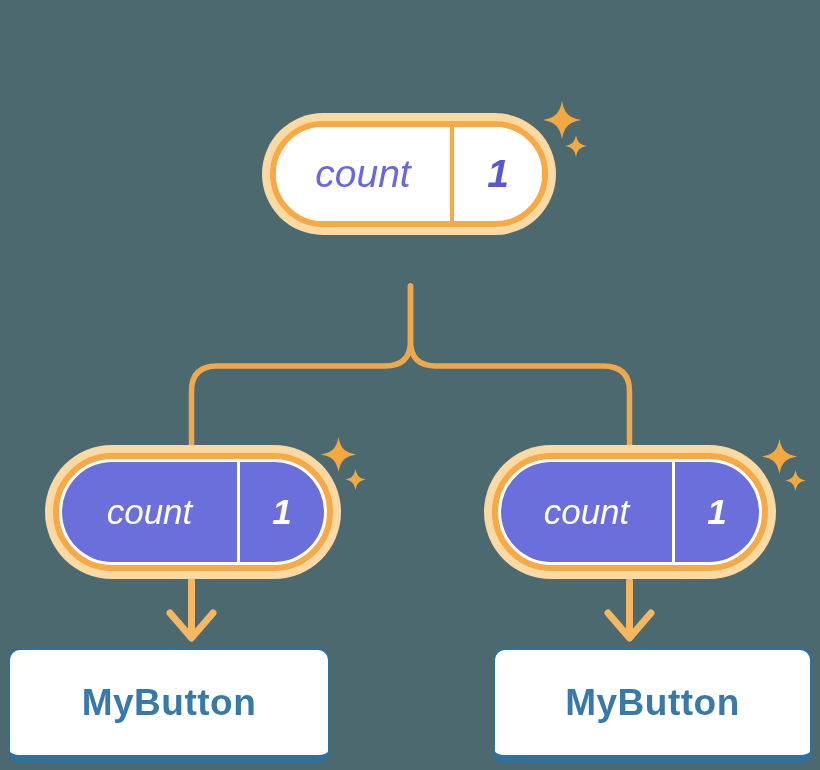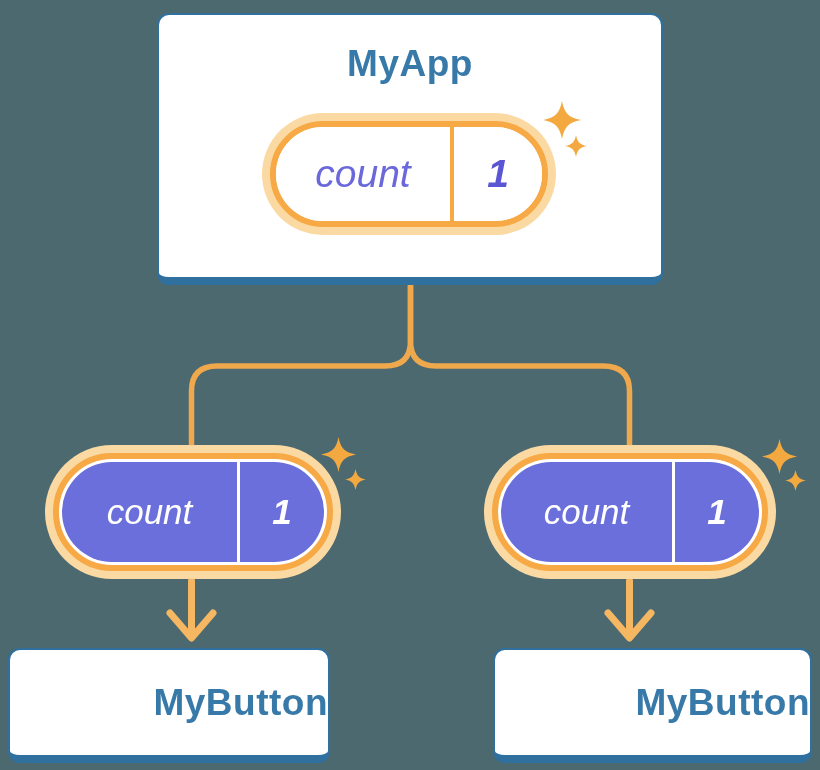--- a/index.html
+++ b/index.html
@@ -42,21 +42,21 @@
   .node-root{left:157px;top:13px;width:506px;height:272px;}
   .node-title{
     text-align:center;
     color:var(--node-text);
     font-size:37px;
     font-weight:bold;
     letter-spacing:0.5px;
   }
   .node-root .node-title{margin-top:28px;}
   .node-leaf{
-    display:flex;align-items:center;justify-content:flex-end;
+    display:flex;align-items:center;justify-content:center;
   }
   .node-leaf-left{left:8px;top:648px;width:322px;height:115px;}
   .node-leaf-right{left:493px;top:648px;width:319px;height:115px;}
 
   
   .pill{
     position:absolute;
     background:var(--pill-halo);
     border-radius:999px;
     padding:8px;
@@ -117,23 +117,20 @@
     <g>
       <path class="arrow-line" d="M191.5 581 L191.5 632"></path>
       <path class="arrow-line" d="M170 613 L191.5 638 L213 613"></path>
     </g>
     <g>
       <path class="arrow-line" d="M629.5 581 L629.5 632"></path>
       <path class="arrow-line" d="M608 613 L629.5 638 L651 613"></path>
     </g>
   </svg>
 
-  <div class="node node-root">
-    <div class="node-title">MyApp</div>
-  </div>
 
   <div class="pill pill-light pill-top">
     <div class="pill-ring">
       <div class="pill-body">
         <div class="pill-section pill-label">count</div>
         <div class="pill-divider"></div>
         <div class="pill-section pill-value">1</div>
       </div>
     </div>
   </div>

